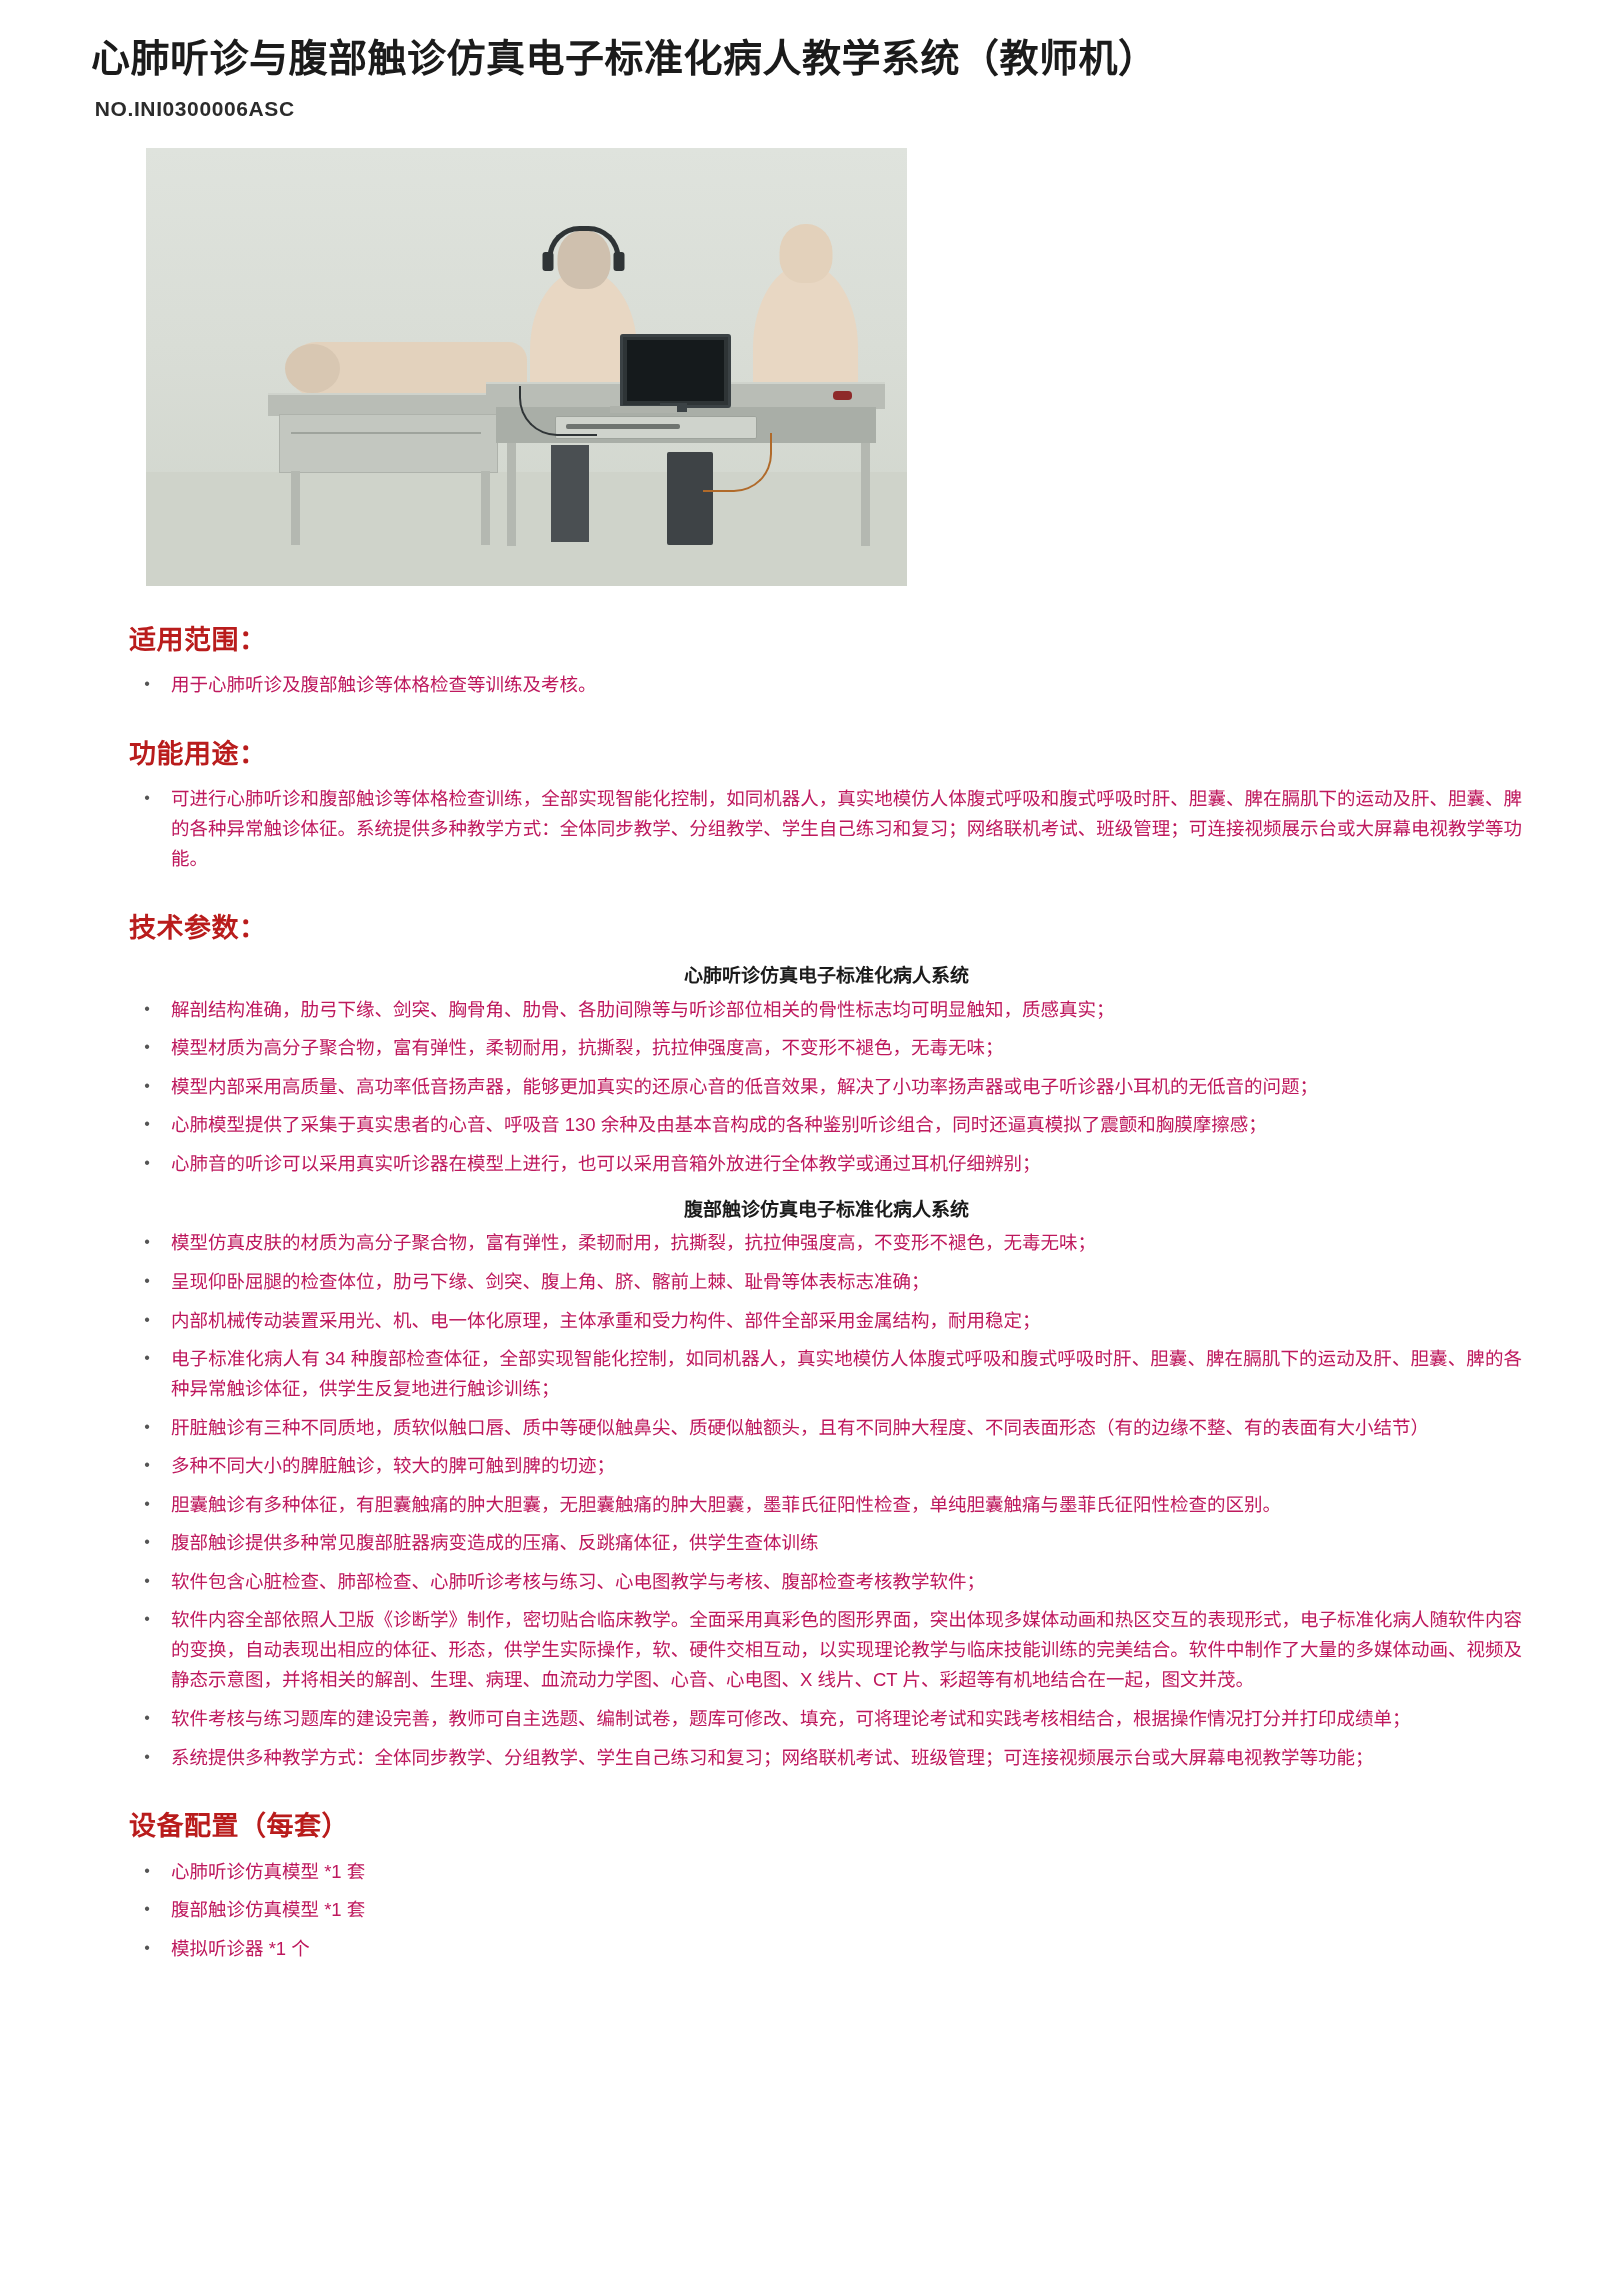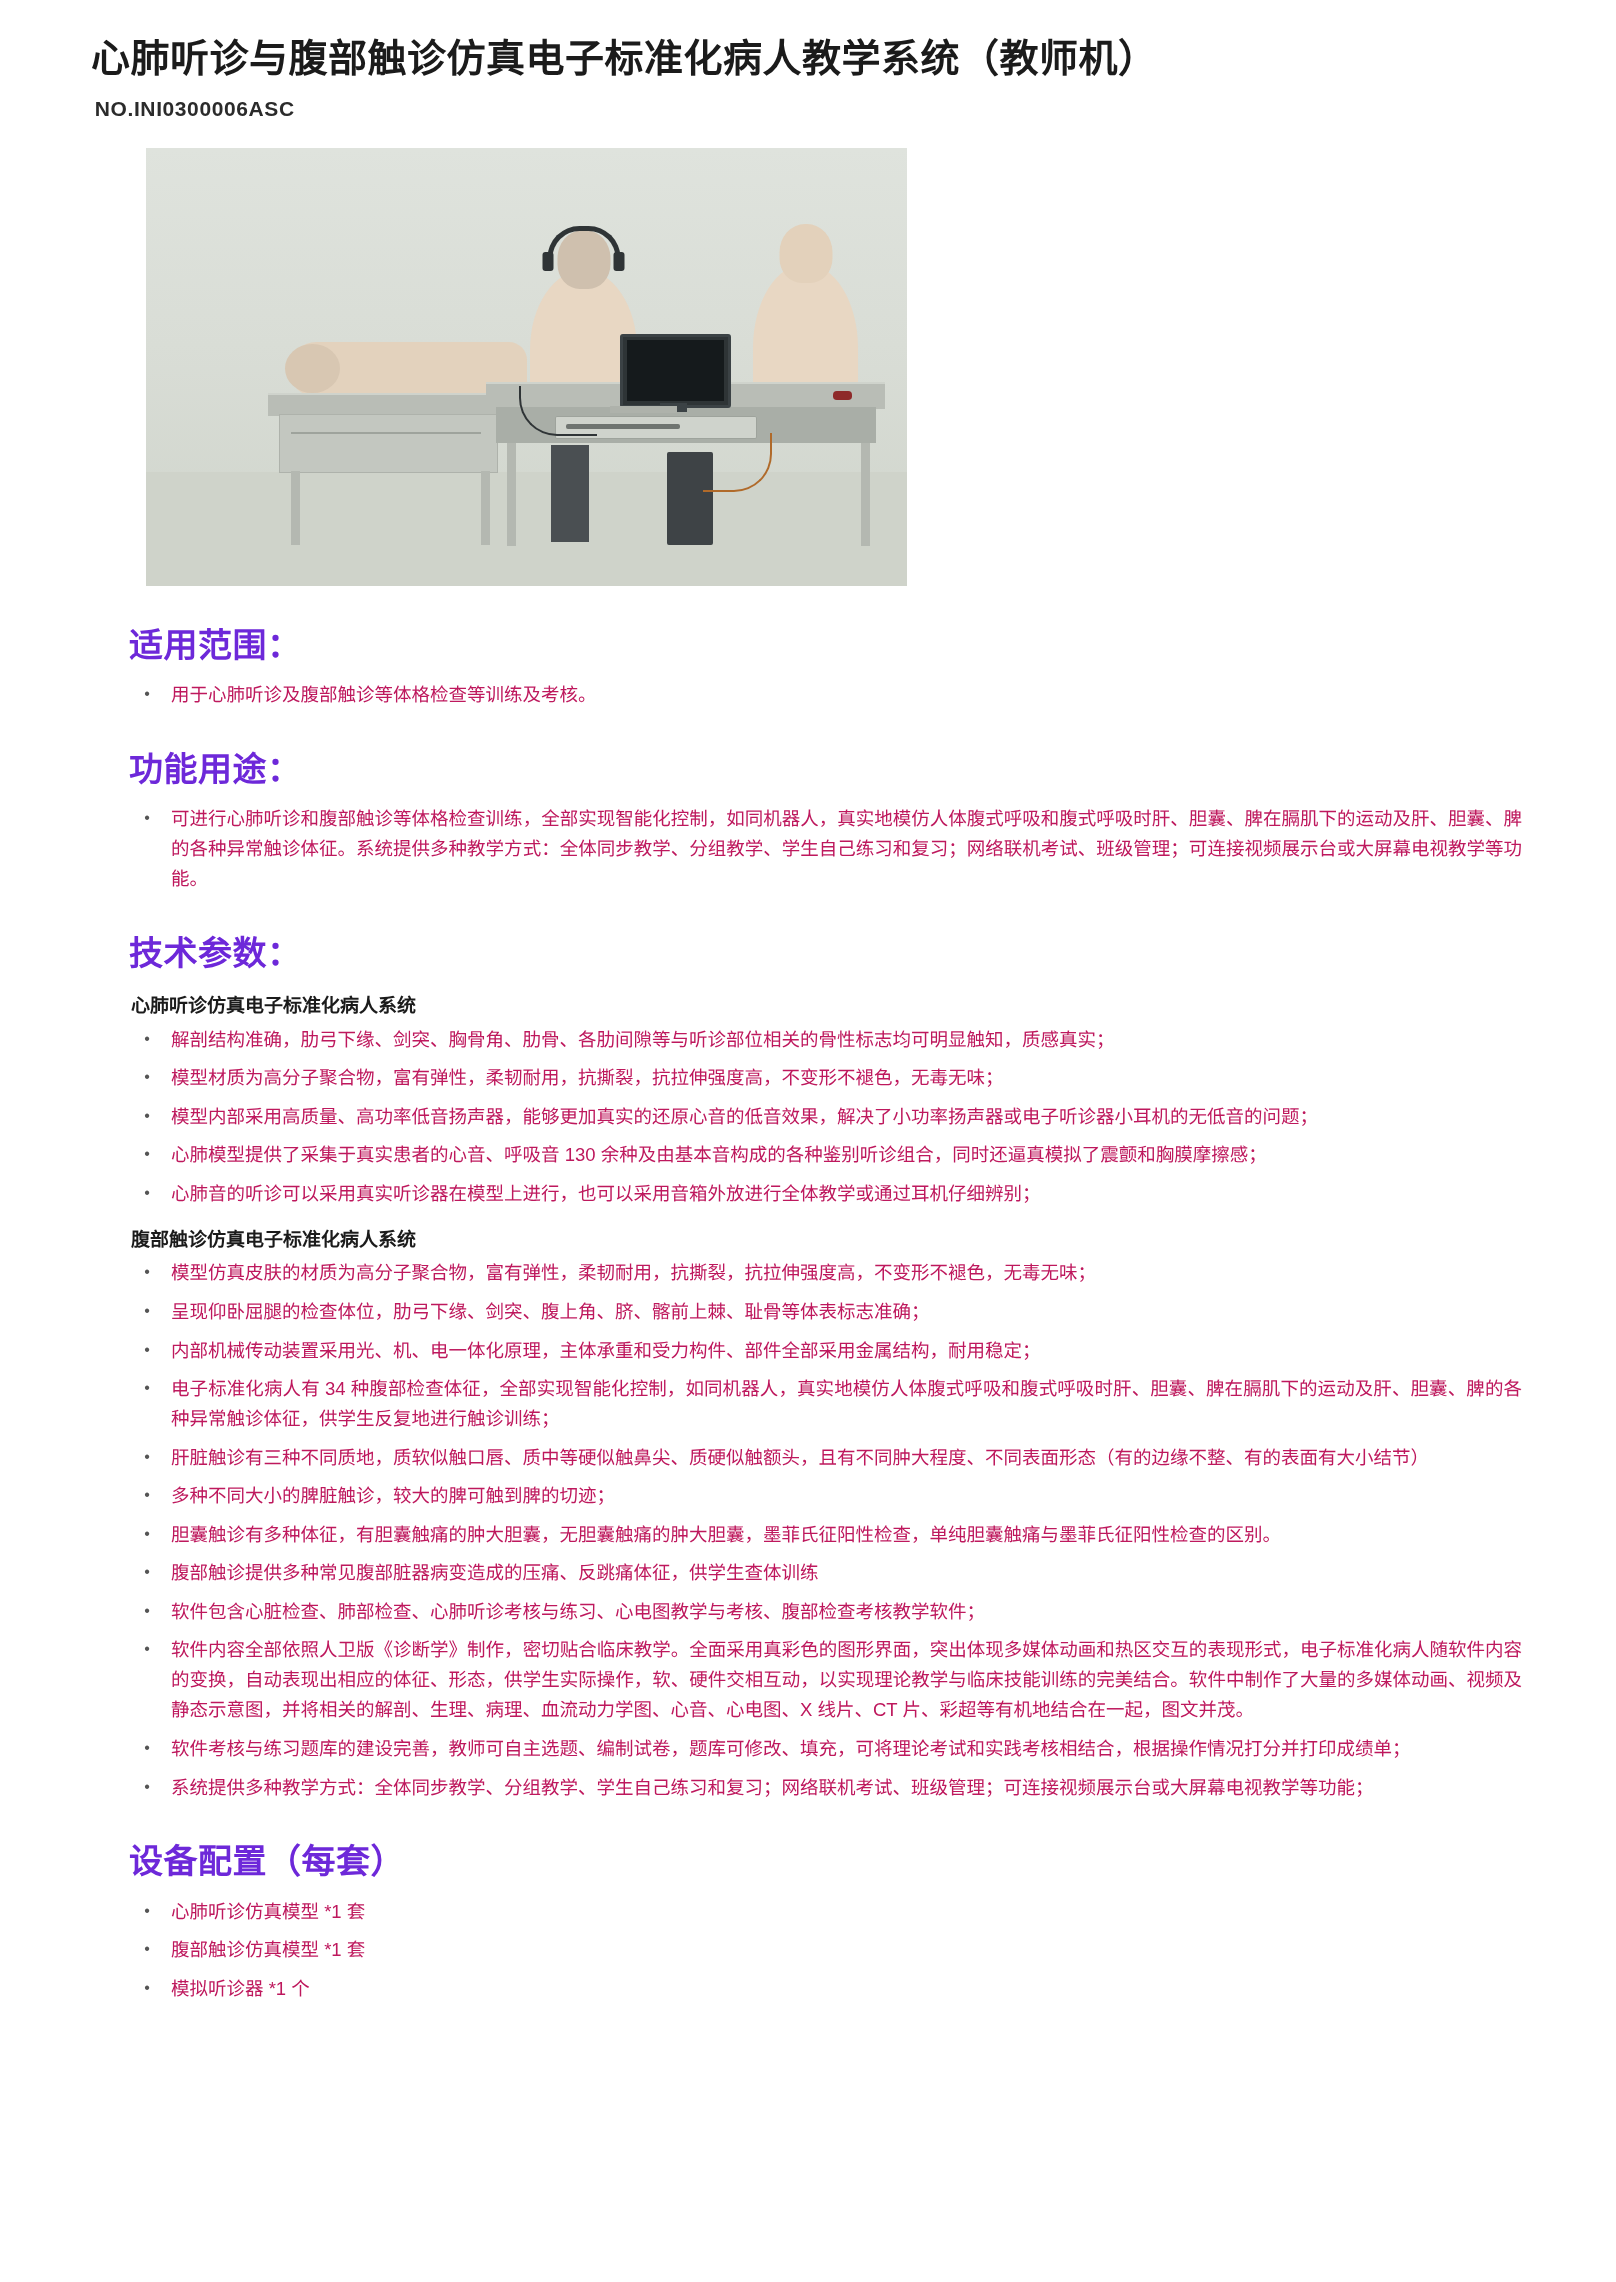--- a/index.html
+++ b/index.html
@@ -255,31 +255,32 @@
     border-right: 2.9px solid #b06a2a;
     border-bottom: 2.9px solid #b06a2a;
     border-radius: 0 0 38px 0;
   }
 
   
   .section {
     margin-top: 32px;
   }
   h2.section-title {
-    font-size: 34px;
+    font-size: 27px;
     font-weight: bold;
-    color: #6d28d9;
+    color: #b91c1c;
     margin: 0 0 13.3px 38px;
     letter-spacing: 0.5px;
   }
   .sub-title {
     font-size: 19px;
     font-weight: bold;
     color: #1b1b1b;
     margin: 15px 0 7.6px 40px;
+    text-align: center;
   }
   ul.bullets {
     list-style: none;
     margin: 0;
     padding: 0 0 0 40px;
   }
   ul.bullets > li {
     position: relative;
     padding-left: 40px;
     margin: 0 0 8.6px 0;

